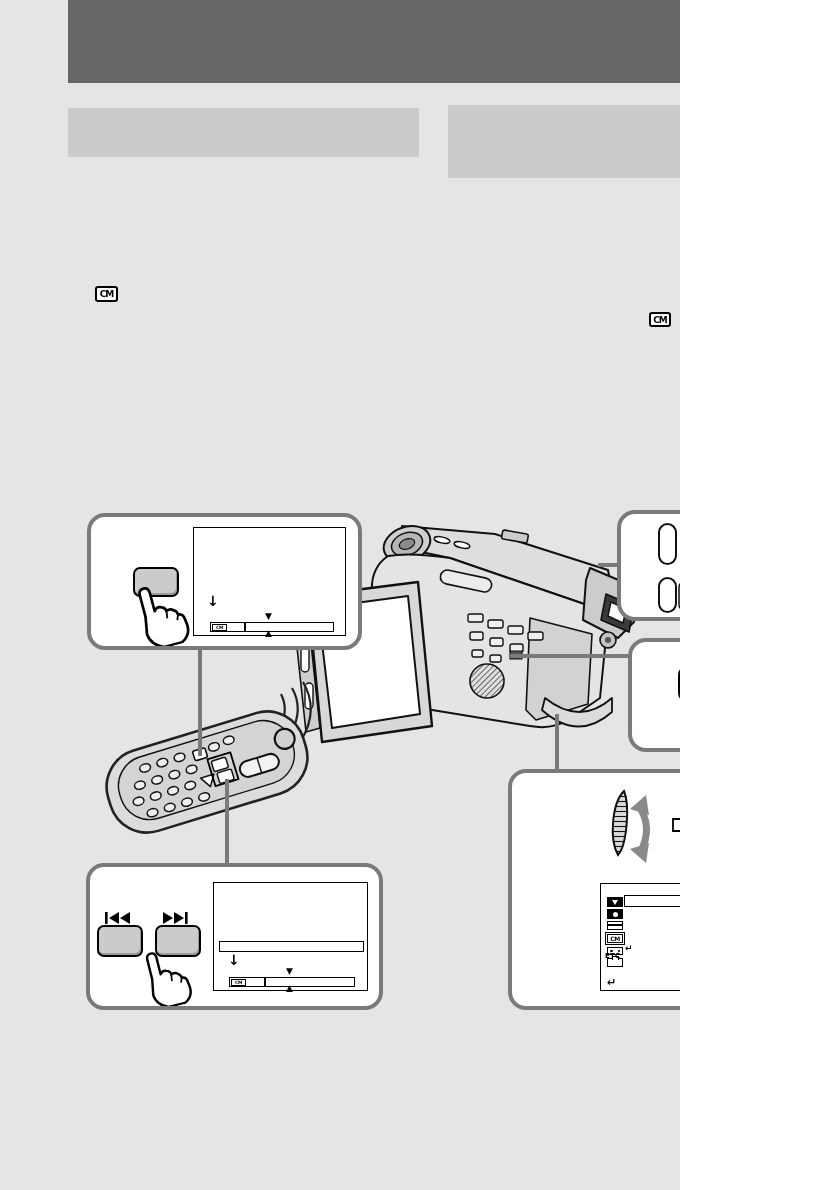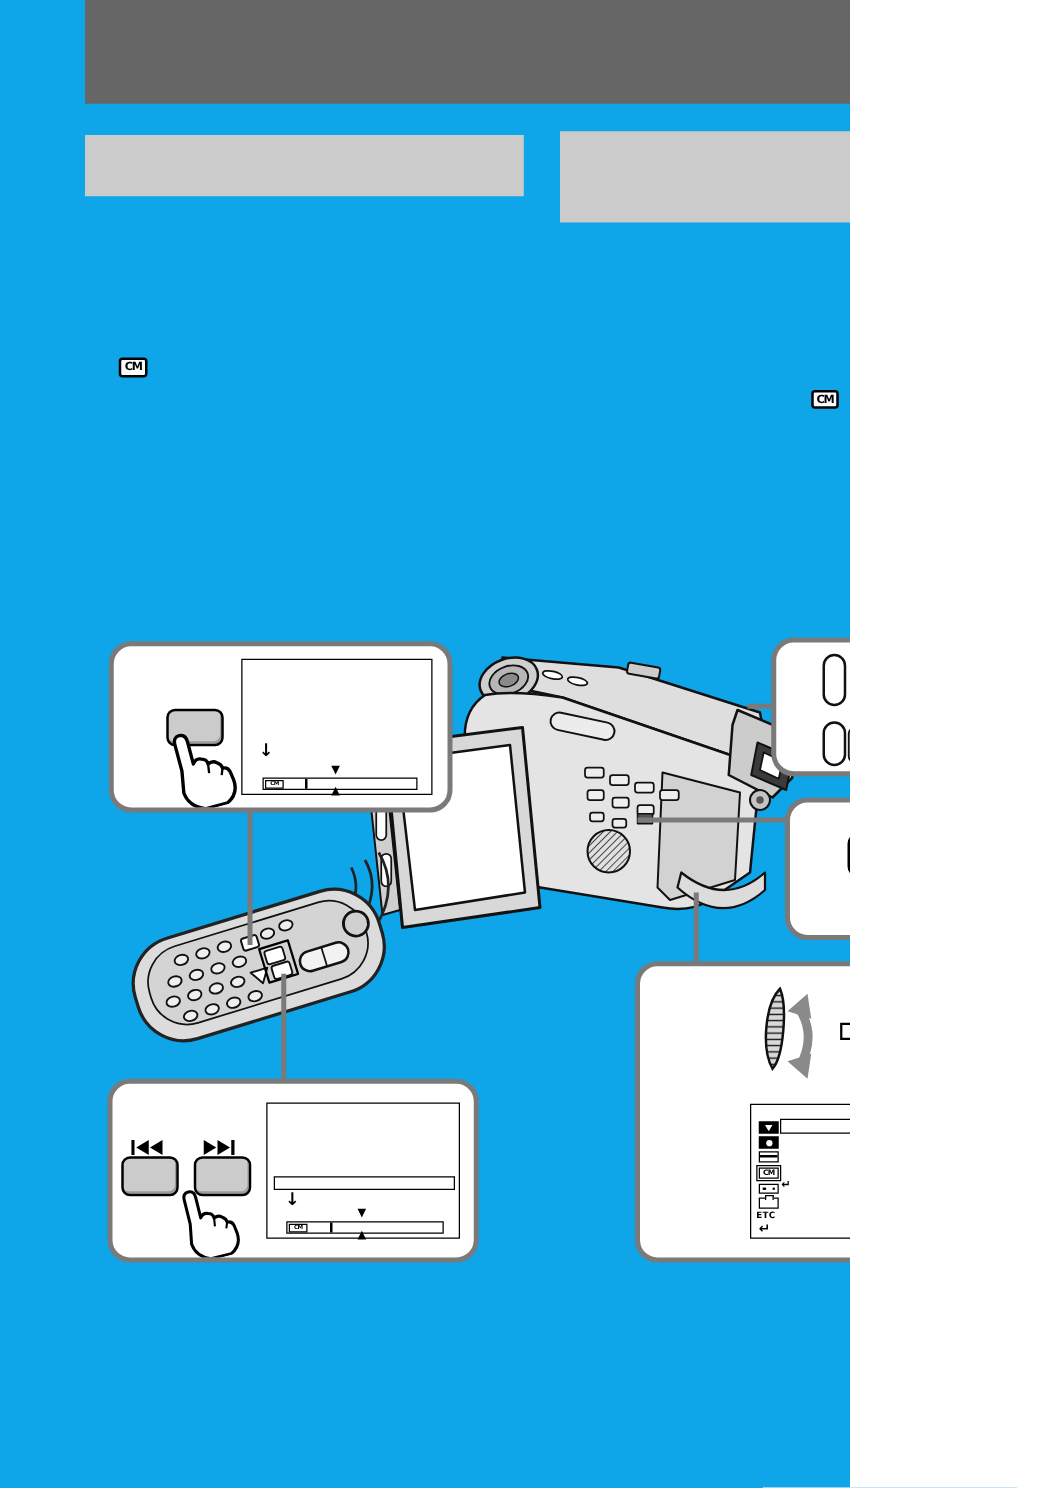--- a/index.html
+++ b/index.html
@@ -1,16 +1,16 @@
 <!DOCTYPE html>
 <html><head>
 <meta charset="utf-8">
 <style>
   html,body{margin:0;padding:0;background:#fff;}
-  #page{position:relative;width:680px;height:1190px;background:#0ea5e9;overflow:hidden;
+  #page{position:relative;width:680px;height:1190px;background:#e5e5e5;overflow:hidden;
         font-family:"DejaVu Sans",sans-serif;color:#000;}
   .abs{position:absolute;}
   .bar{position:absolute;}
   .connector{position:absolute;background:#7a7a7a;}
   .box{position:absolute;background:#fff;border:4px solid #7a7a7a;border-radius:18px;overflow:hidden;}
   .screen{position:absolute;background:#fff;border:1.6px solid #000;}
   .pressbtn{position:absolute;background:#cbcbcb;border:2.5px solid #000;border-radius:7px;
             box-shadow:inset -1px -2px 0 #9a9a9a;}
   .cm-badge{position:absolute;background:#fff;border:2px solid #000;border-radius:3px;
             font-weight:bold;font-size:9px;line-height:12px;text-align:center;letter-spacing:-1px;}
@@ -240,21 +240,21 @@
         <div style="border:1px solid #000;margin:1px;font-size:6px;line-height:7px;font-weight:bold;text-align:center;letter-spacing:-0.5px;">CM</div>
       </div>
       <div class="mi lite" style="left:6px;top:63px;width:14px;height:6px;">
         <div style="width:2.5px;height:2.5px;background:#000;border-radius:50%;position:absolute;left:2px;top:1.5px;"></div>
         <div style="width:2.5px;height:2.5px;background:#000;border-radius:50%;position:absolute;right:2px;top:1.5px;"></div>
       </div>
       <span class="ret" style="left:24px;top:60px;font-size:9px;line-height:9px;">↵</span>
       <div class="mi lite" style="left:6px;top:74px;width:14px;height:7px;">
         <div style="width:5px;height:3px;border:1px solid #000;border-bottom:none;margin:-3px auto 0;background:#fff;"></div>
       </div>
-      <span class="etc" style="left:4px;top:85px;">ETC</span>
+      <span class="etc" style="left:4px;top:69px;">ETC</span>
       <span class="ret" style="left:6px;top:93px;font-size:11px;line-height:11px;">↵</span>
     </div>
   </div>
 
   <div class="box" style="left:86px;top:863px;width:289px;height:139px;">
     <svg class="abs" style="left:15px;top:45px;" width="26" height="12" viewBox="0 0 26 12">
       <rect x="0" y="0" width="2.6" height="12" fill="#000"></rect>
       <polygon points="14,0 4,6 14,12" fill="#000"></polygon>
       <polygon points="25,0 15,6 25,12" fill="#000"></polygon>
     </svg>

